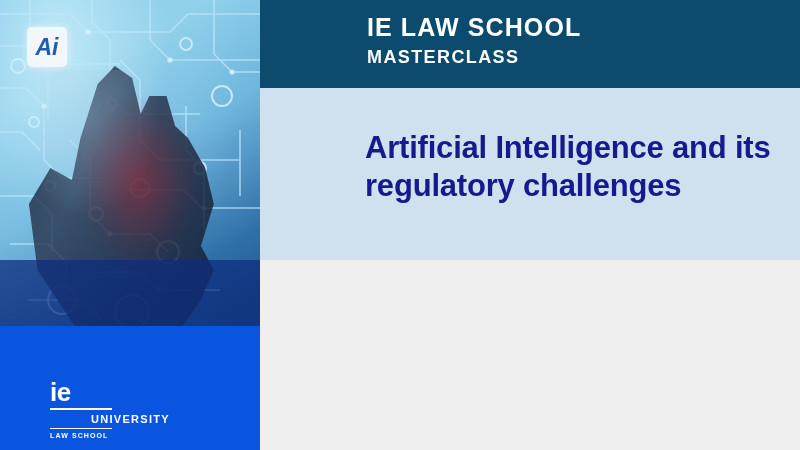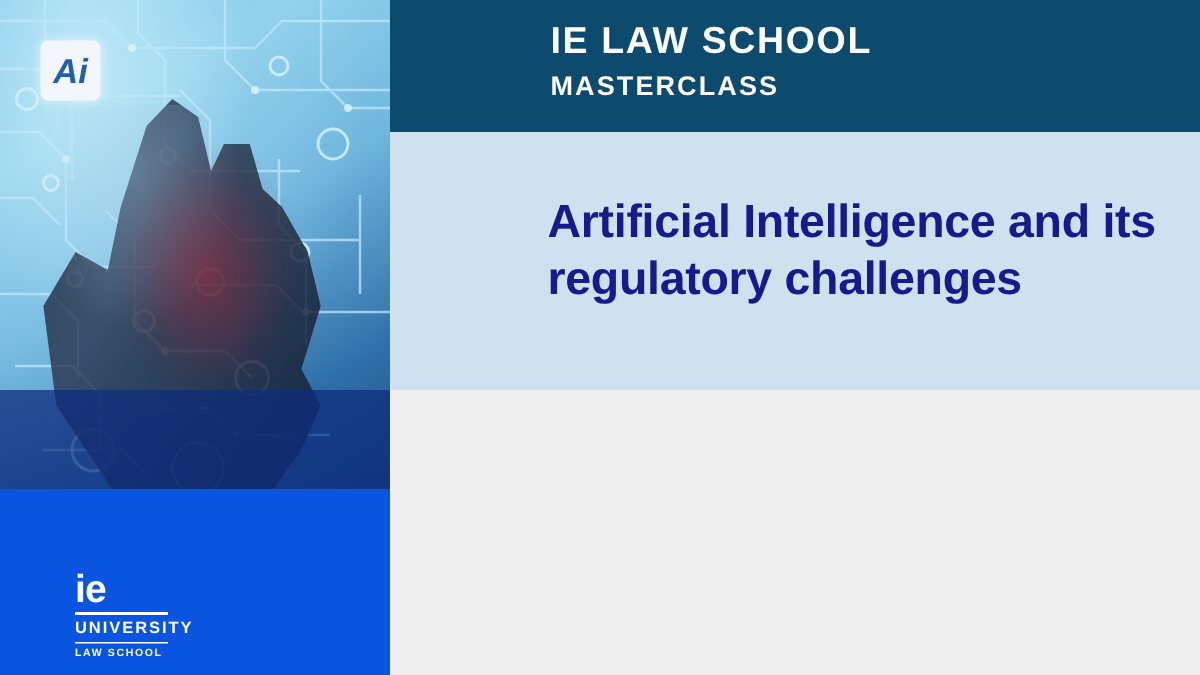--- a/index.html
+++ b/index.html
@@ -76,21 +76,21 @@
   
   .cca { position:absolute; left:22px; top:334px; width:130px; height:34px; }
   .cca-word { font-size:31px; font-weight:bold; color:#ffffff; line-height:34px; letter-spacing:-1px; }
   .cca-sub { position:absolute; left:74px; top:6px; color:#b9cef5; font-size:6px;
     font-weight:bold; letter-spacing:1.6px; line-height:8px; }
 
   
   .ie { position:absolute; left:20px; top:379px; width:120px;margin-left:30px; }
   .ie-word { font-size:26px; font-weight:bold; color:#ffffff; line-height:26px; letter-spacing:-0.5px; }
   .ie-rule { width:62px; height:2px; background:#ffffff; margin-top:3px; }
-  .ie-univ { color:#ffffff; font-size:11px; font-weight:bold; letter-spacing:1.3px; line-height:14px; margin-top:2px; }
+  .ie-univ { color:#ffffff; font-size:11px; font-weight:bold; letter-spacing:1.3px; line-height:14px; margin-top:2px;text-align:right; }
   .ie-rule2 { width:62px; height:1px; background:#ffffff; margin-top:2px; }
   .ie-law { color:#ffffff; font-size:7px; font-weight:bold; letter-spacing:1.1px; line-height:10px; margin-top:2px; }
 </style>
 </head>
 <body>
 
 <div class="stage">
 
   <div class="bg-grey"></div>
 

